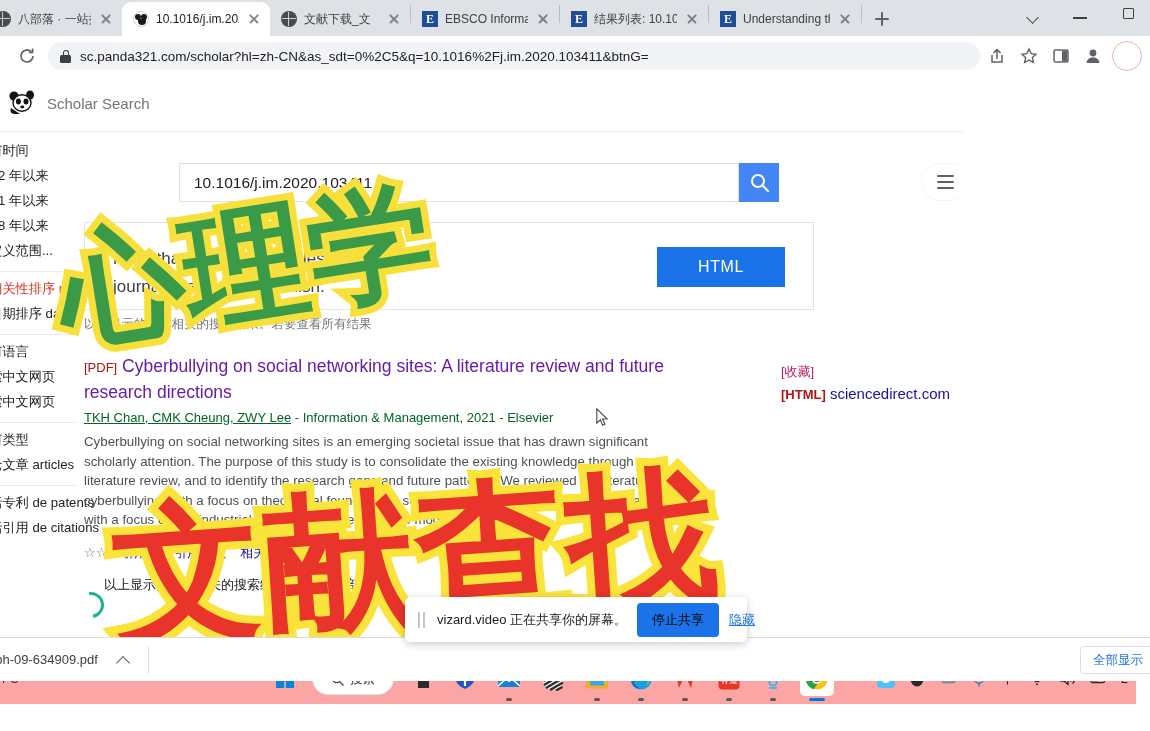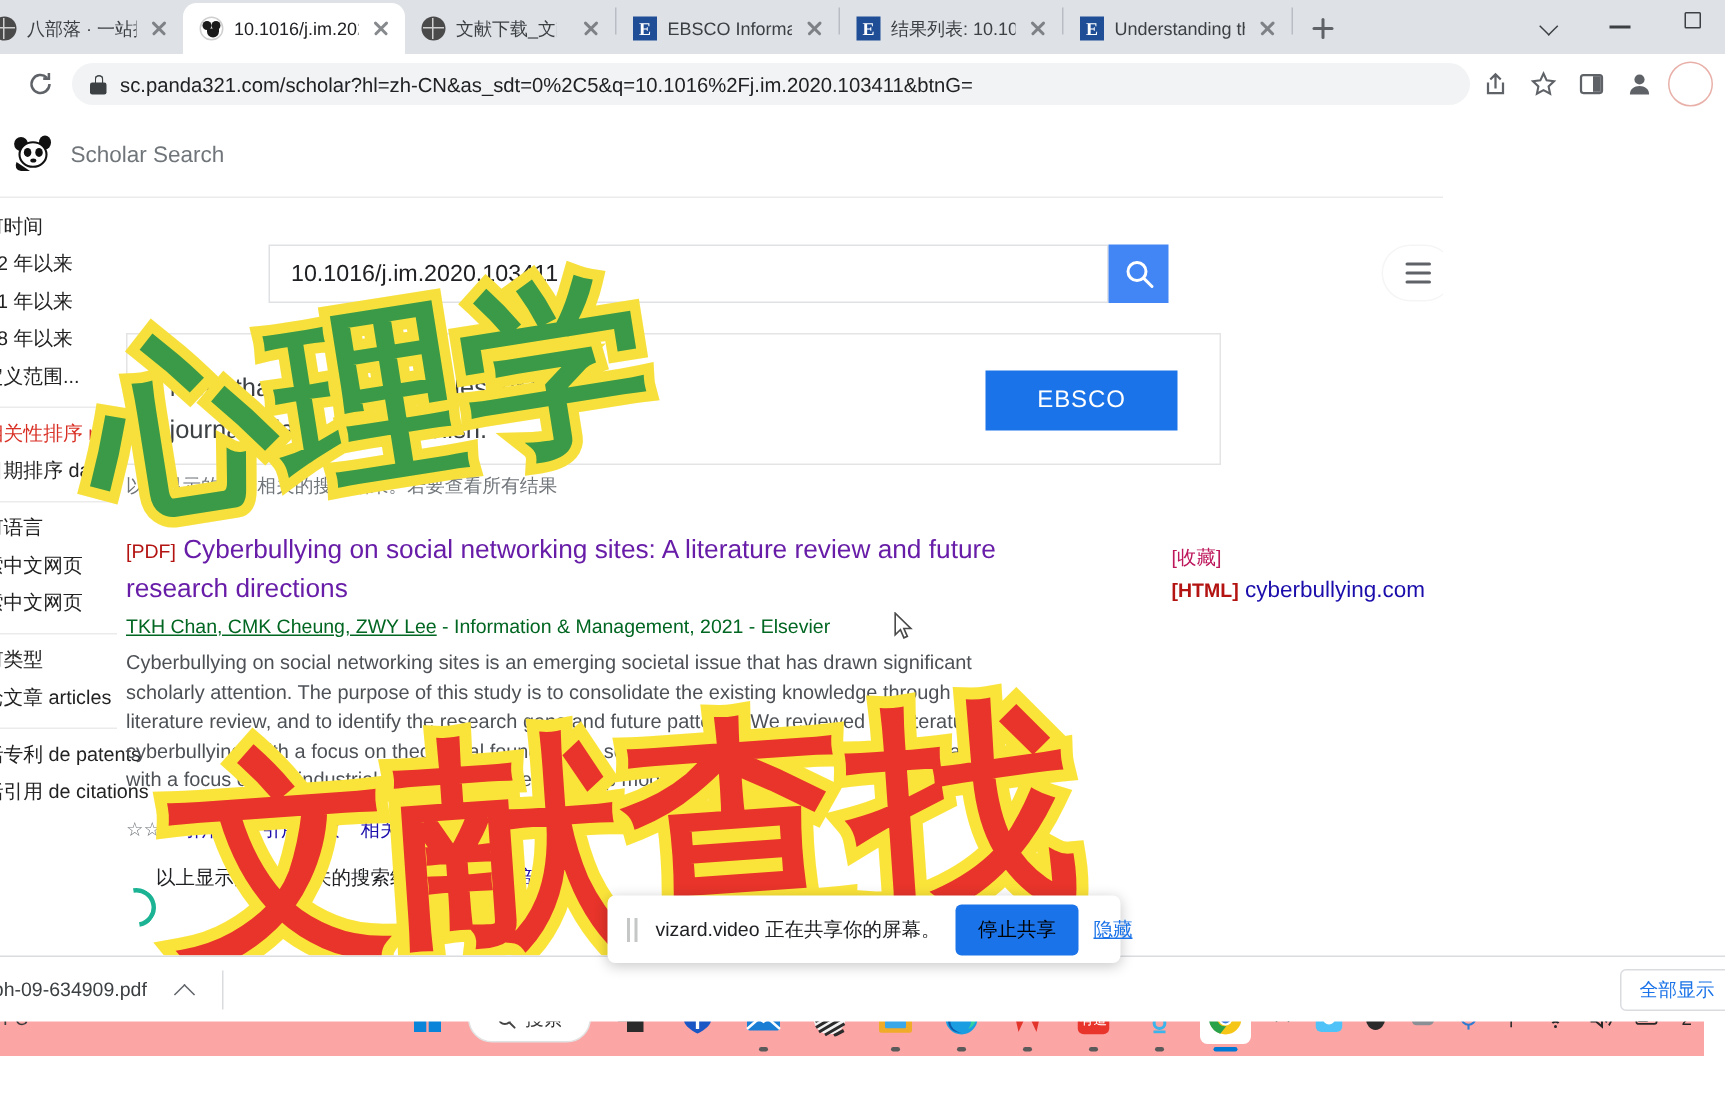--- a/index.html
+++ b/index.html
@@ -396,21 +396,21 @@
       <i></i>
       <i></i>
       <i></i>
     </div>
 
   <div class="promo">
     <div class="ptext">
       <div>More than 50 million articles for free. Many</div>
       <div>journals date you to publish.</div>
     </div>
-    <div class="obtn">EBSCO</div>
+    <div class="obtn">HTML</div>
   </div>
   <div class="sub-note">以下显示的是最相关的搜索结果。若要查看所有结果</div>
 
   <div class="result">
     <div class="r-title">
       <span class="tagpdf">[PDF]</span>
       <span>Cyberbullying on social networking sites: A literature review and future research directions</span>
     </div>
     <div class="r-meta">
       <a>TKH Chan, CMK Cheung, ZWY Lee</a><span> - Information &amp; Management, 2021 - Elsevier</span>
@@ -426,21 +426,21 @@
     <div class="r-foot">
       <span>以上显示的是最相关的搜索结果</span>
       <span class="lnk">查看全部</span>
     </div>
   </div>
 
   <div class="rlinks">
     <div class="fav">[收藏]</div>
     <div class="html">
       <b>[HTML]</b>
-      <span>cyberbullying.com</span>
+      <span>sciencedirect.com</span>
     </div>
   </div>
 
   <div class="cursor">
     <svg width="13" height="19" viewBox="0 0 13 19">
       <path d="M0.8 0.8 L0.8 15.2 L4.3 11.8 L6.6 17.2 L8.9 16.2 L6.6 11 L11.2 11 Z" fill="#fff" stroke="#4a4a4a" stroke-width="1.1"></path>
     </svg>
   </div>
 
   <div class="wm wm-green">心理学</div>

